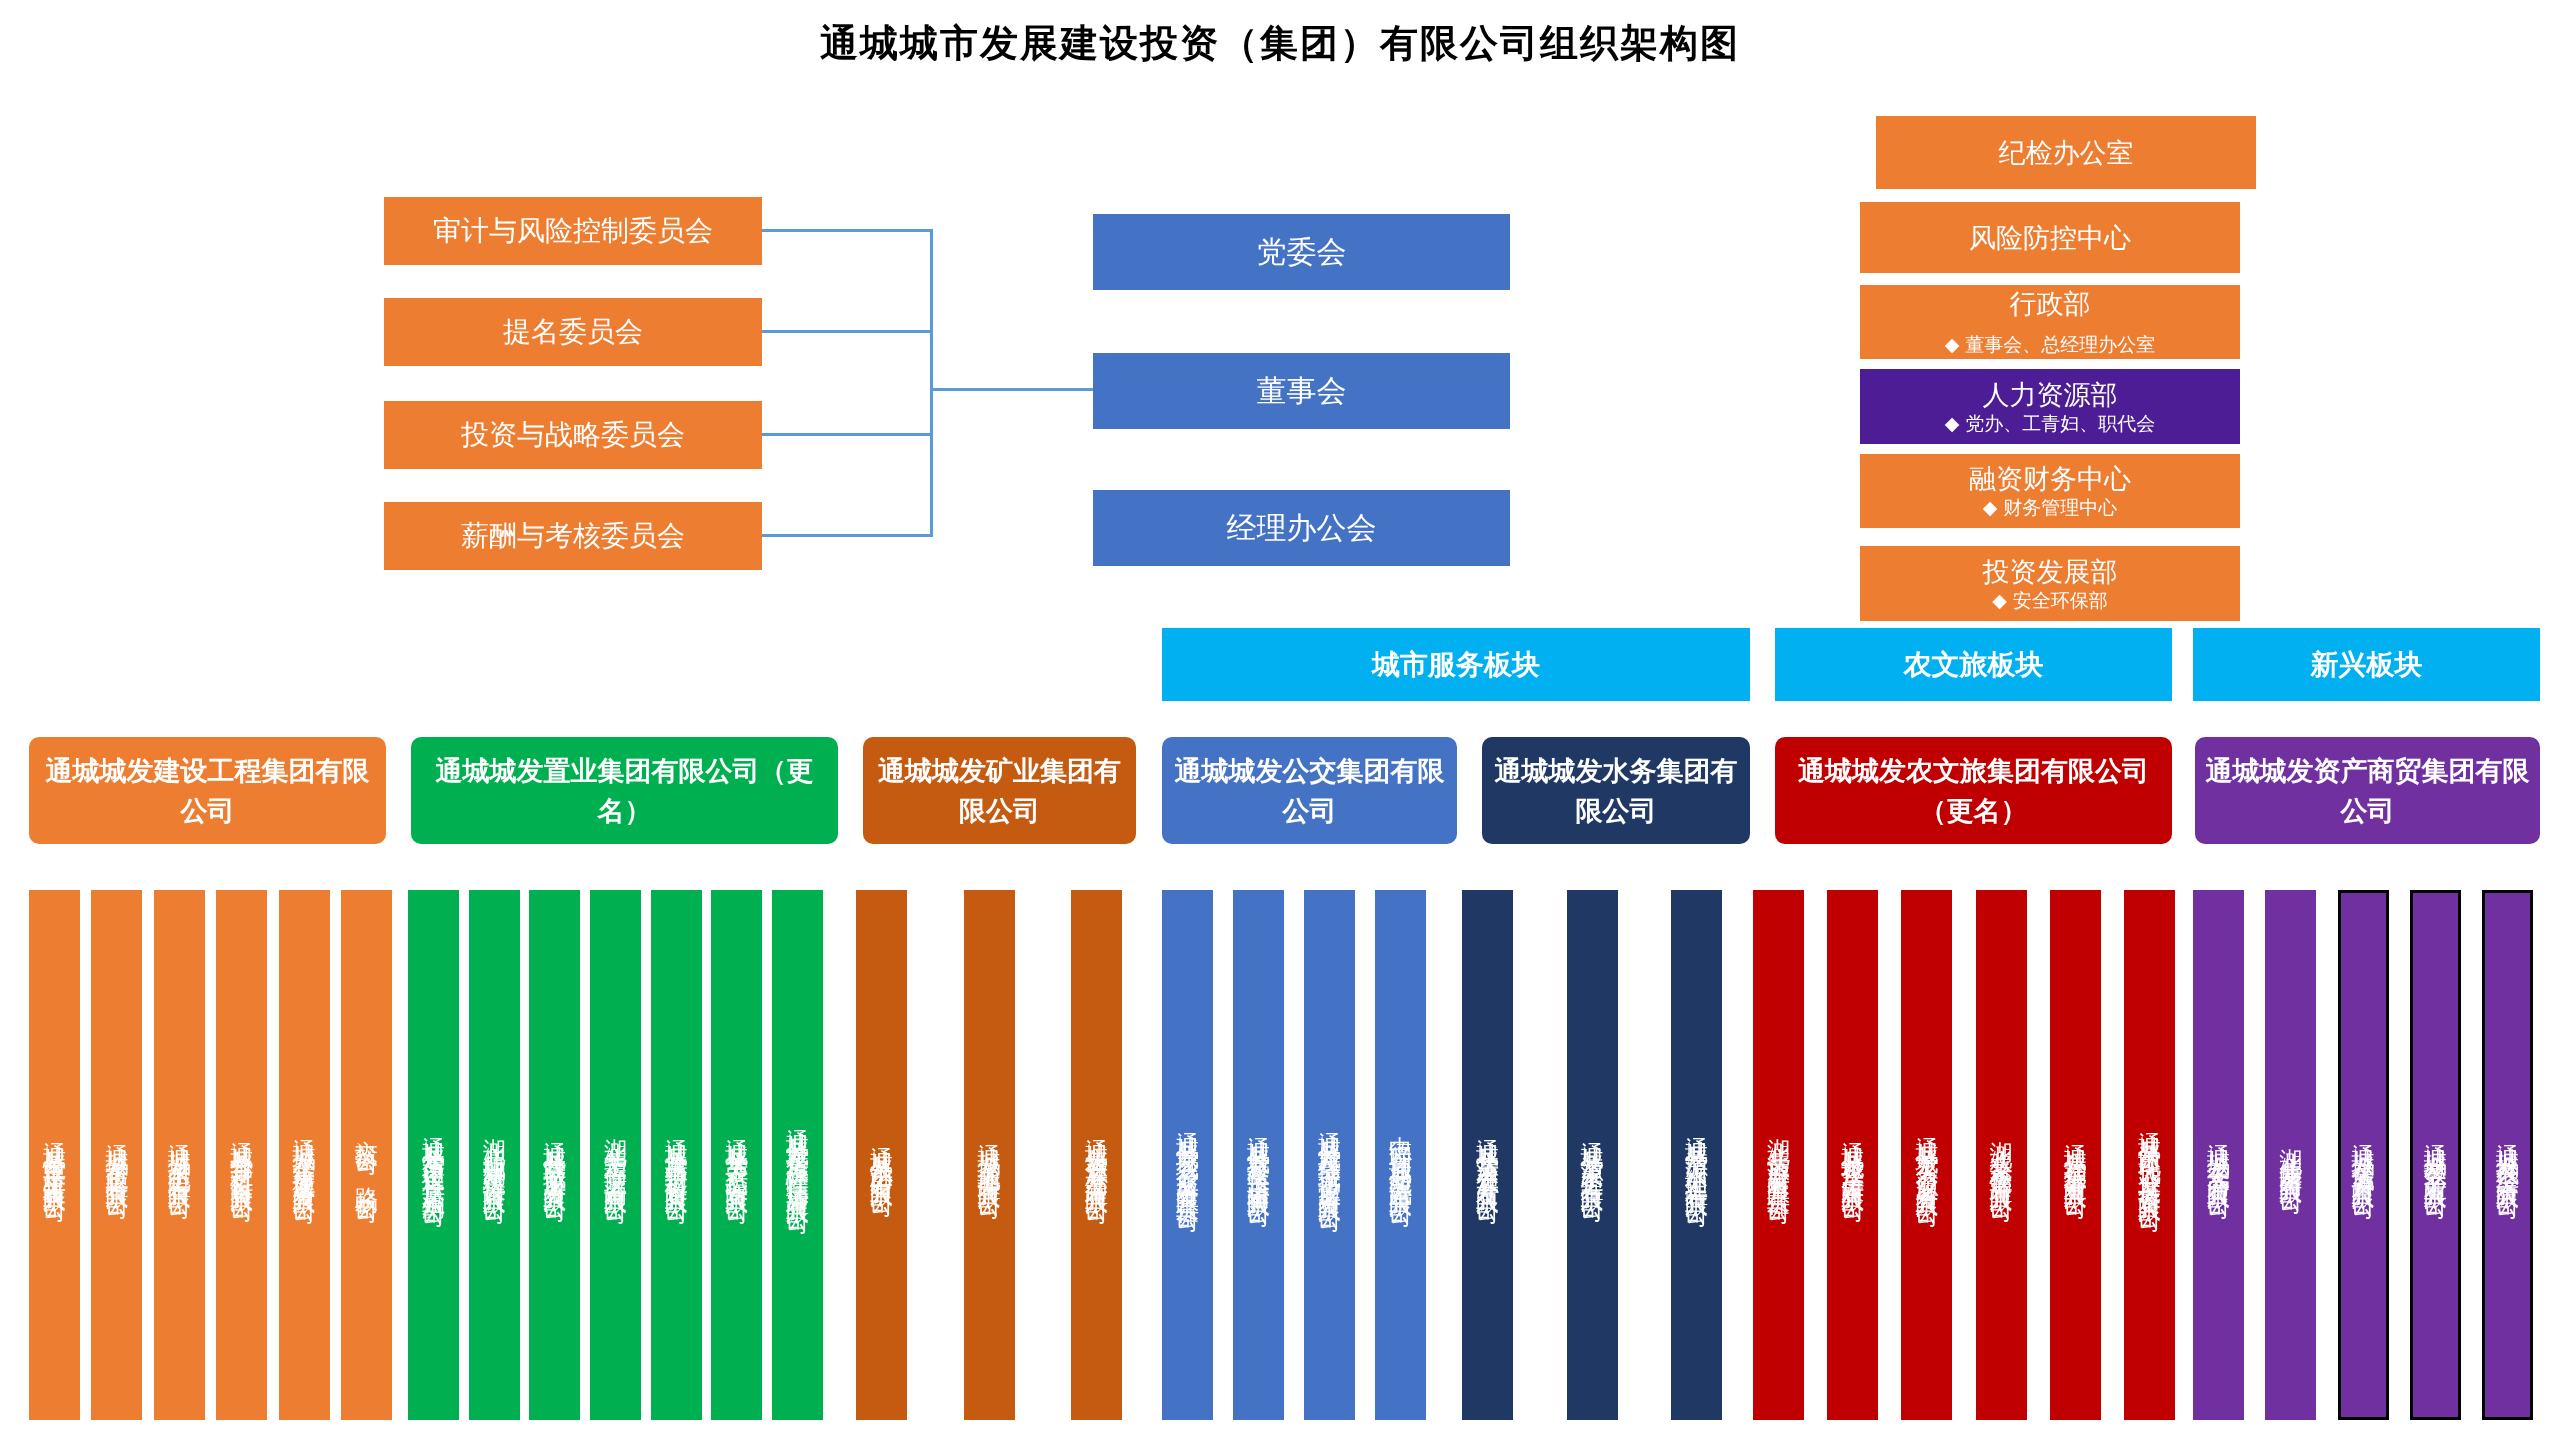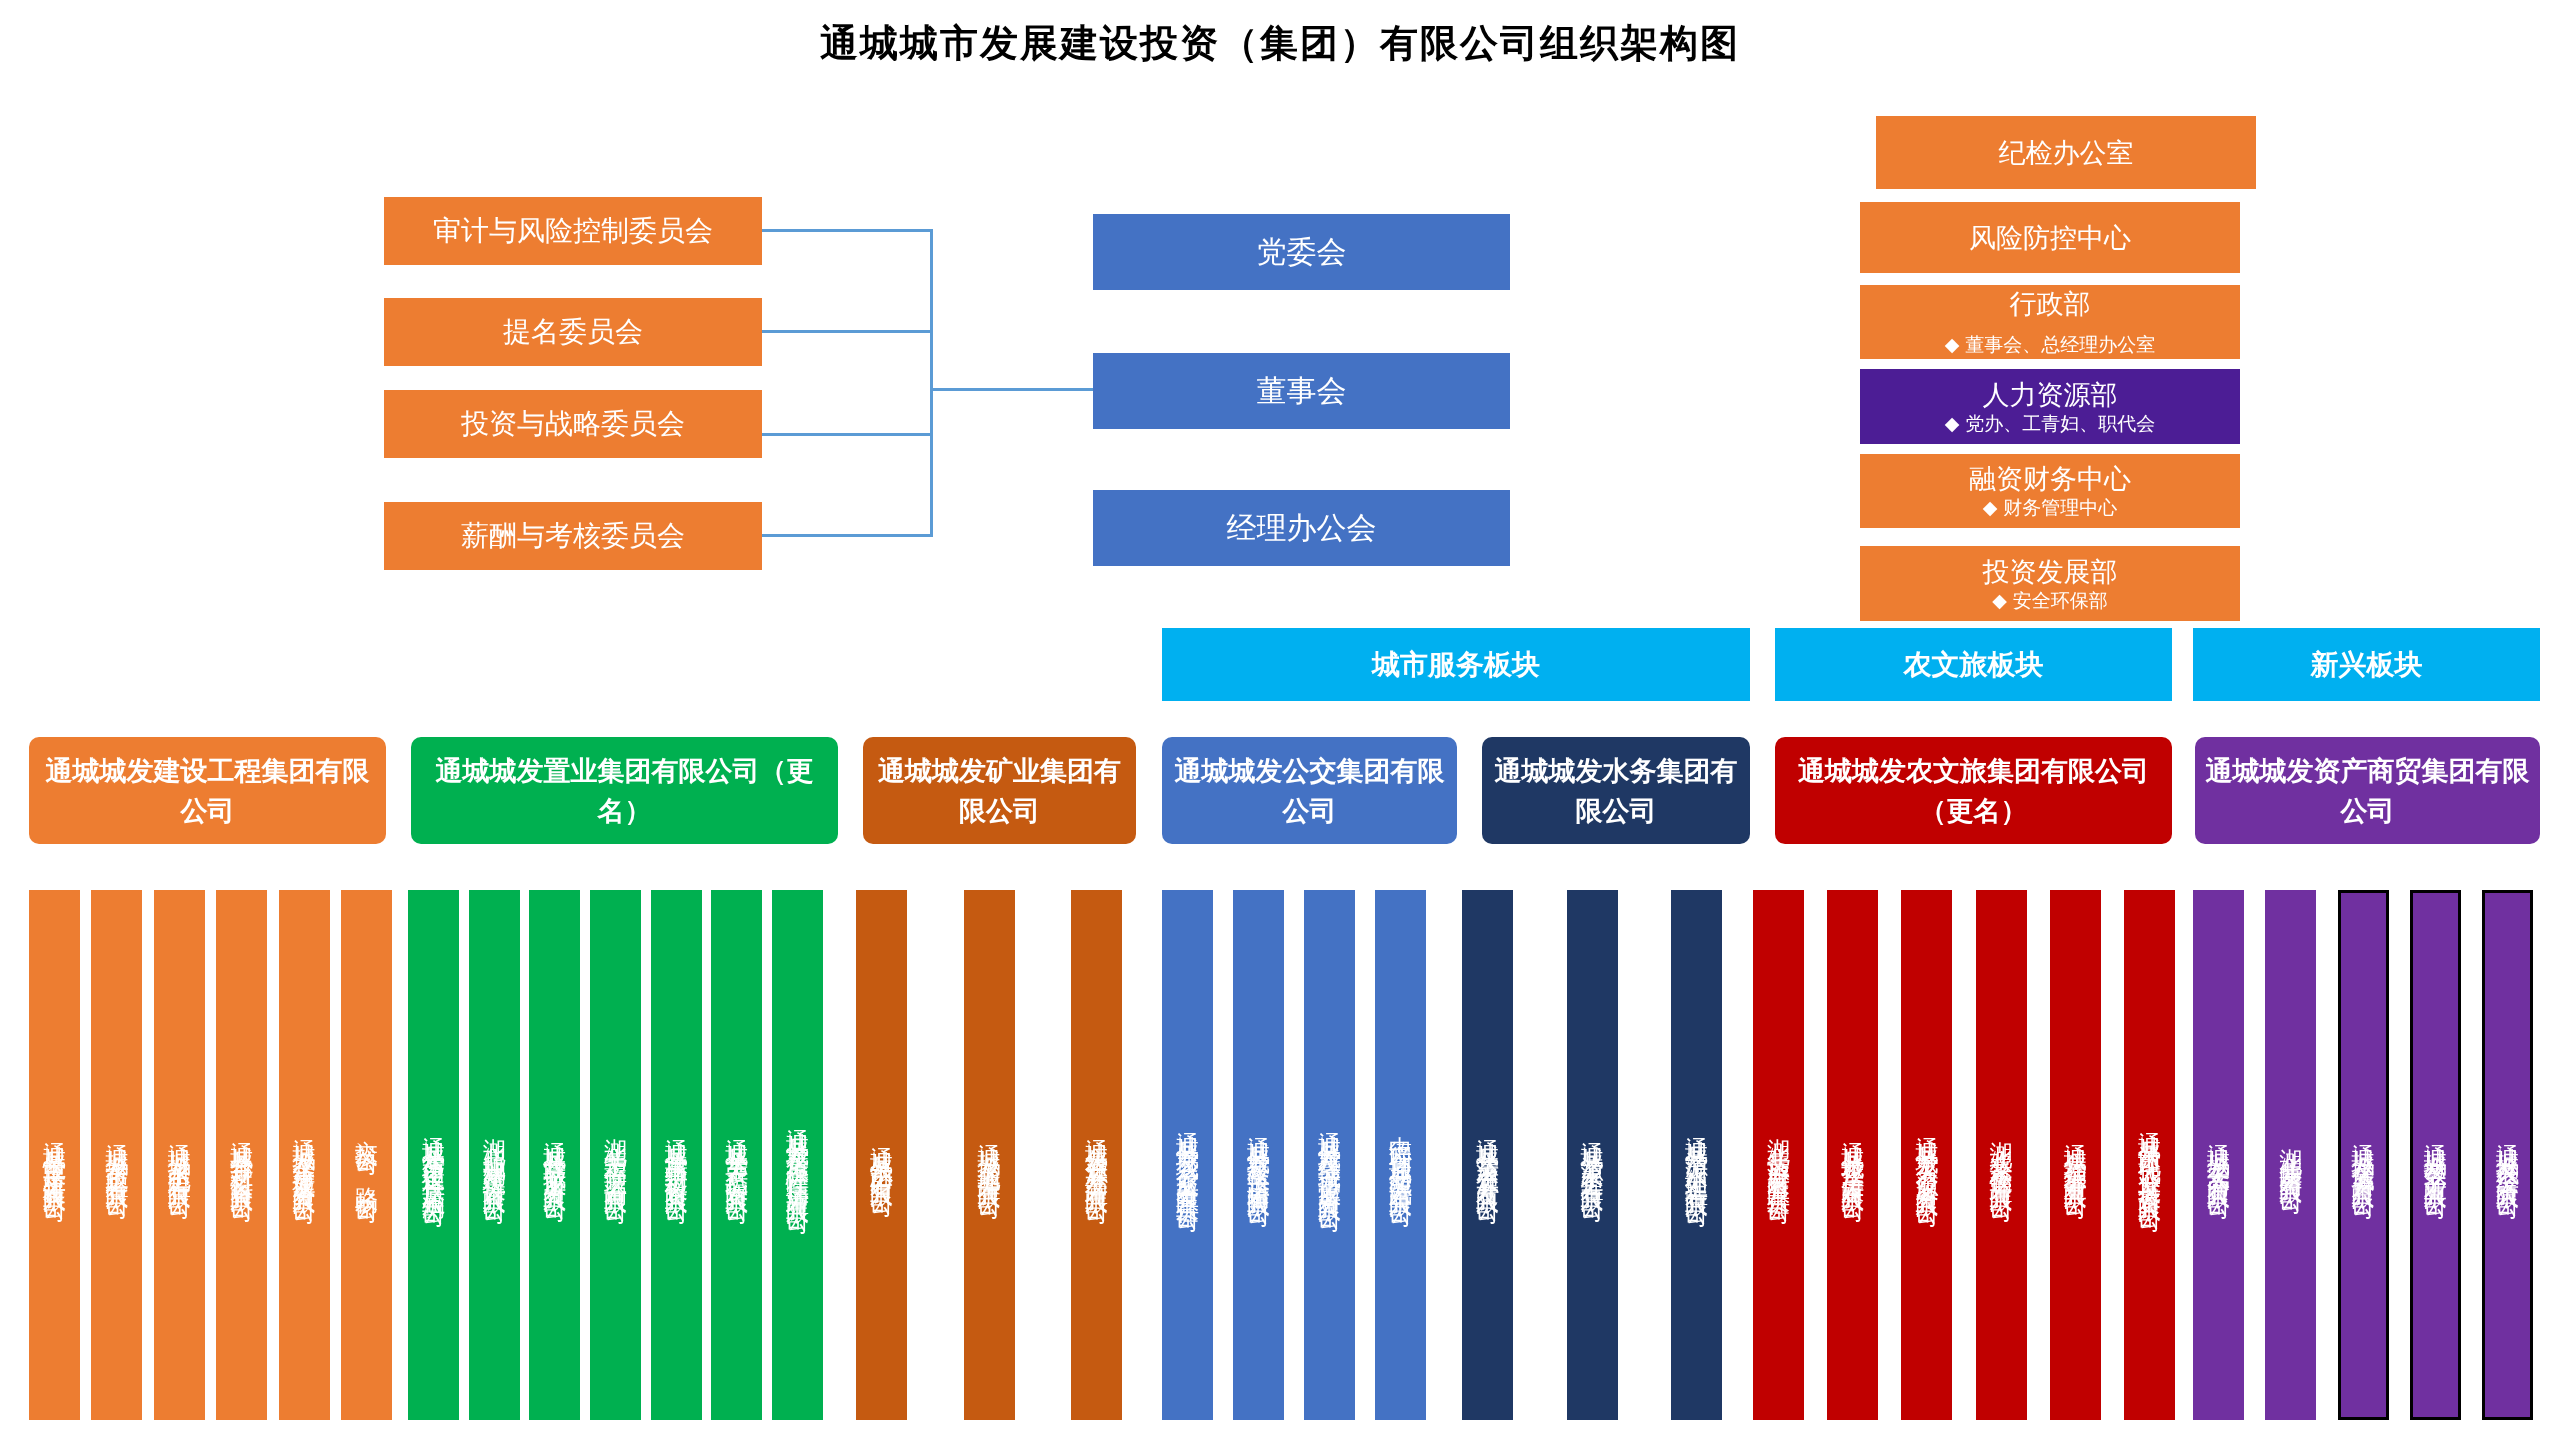--- a/index.html
+++ b/index.html
@@ -28,21 +28,21 @@
 </style>
 </head>
 <body>
 
 <div class="canvas">
 
   <div class="title">通城城市发展建设投资（集团）有限公司组织架构图</div>
 
   <div class="box committee" style="top: 197px; background-color: rgb(237, 125, 49);">审计与风险控制委员会</div>
   <div class="box committee" style="top: 298px; background-color: rgb(237, 125, 49);">提名委员会</div>
-  <div class="box committee" style="top: 390px; background-color: rgb(237, 125, 49); text-align: right;">投资与战略委员会</div>
+  <div class="box committee" style="top: 401px; background-color: rgb(237, 125, 49); text-align: right;">投资与战略委员会</div>
   <div class="box committee" style="top: 502px; background-color: rgb(237, 125, 49);">薪酬与考核委员会</div>
 
   <div class="hline" style="left:762px;top:229px;width:170px"></div>
   <div class="hline" style="left:762px;top:330px;width:170px"></div>
   <div class="hline" style="left:762px;top:433px;width:170px"></div>
   <div class="hline" style="left:762px;top:534px;width:170px"></div>
   <div class="vline" style="left:930px;top:229px;height:308px"></div>
   <div class="hline" style="left:930px;top:388px;width:163px"></div>
 
   <div class="box gov" style="top: 214px; background-color: rgb(68, 114, 196);">党委会</div>

